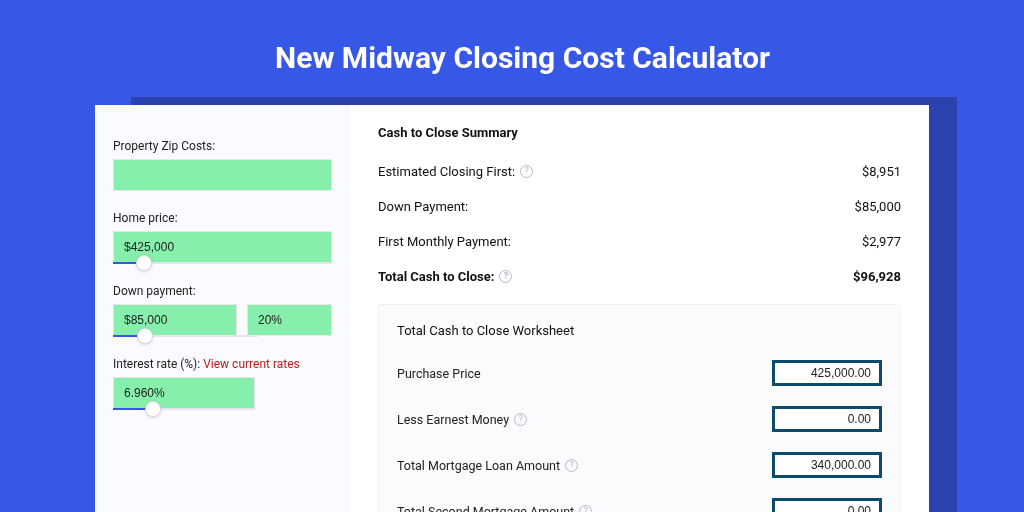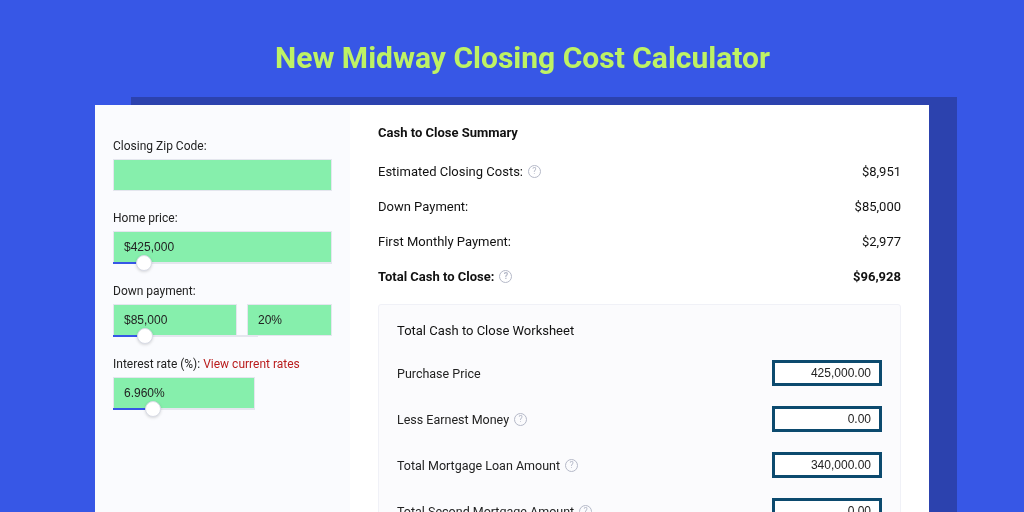--- a/index.html
+++ b/index.html
@@ -4,21 +4,21 @@
   <style>
     * { margin: 0; padding: 0; box-sizing: border-box; }
     body {
       font-family: -apple-system, BlinkMacSystemFont, "Segoe UI", Roboto, Helvetica, Arial, sans-serif;
       background: #3757e6;
       width: 1024px;
       height: 512px;
       overflow: hidden;
     }
     .page-title {
-      color: #bef264;
+      color: #ffffff;
       text-align: center;
       font-size: 30px;
       font-weight: 700;
       padding: 40px 0 30px;
       margin-left: 21px;
     }
     .calculator-wrap {
       position: relative;
       margin: 0 auto;
       width: 834px;
@@ -159,21 +159,21 @@
 
 <div class="page-title">New Midway Closing Cost Calculator</div>
 
 <div class="calculator-wrap">
   <div class="shadow-card"></div>
   <div class="calculator">
 
     <div class="left-panel">
 
       <div class="field-block">
-        <label class="field-label">Closing Zip Code:</label>
+        <label class="field-label">Property Zip Costs:</label>
         <input class="text-input" value="" style="">
       </div>
 
       <div class="field-block">
         <label class="field-label">Home price:</label>
         <input class="text-input" value="$425,000" style="">
         <div class="slider">
           <div class="slider-fill" id="hpfill" style="width: 14%;"></div>
           <div class="slider-thumb" id="hpthumb" style="left: 14%;"></div>
         </div>
@@ -208,21 +208,21 @@
       </div>
 
     </div>
 
     <div class="right-panel">
 
       <div class="summary-title">Cash to Close Summary</div>
       <div id="summary-rows">
           <div class="summary-row">
             <span class="summary-label">
-              <span>Estimated Closing Costs:</span>
+              <span>Estimated Closing First:</span>
               <span class="help-icon">?</span>
             </span>
             <span>$8,951</span>
           </div>
           <div class="summary-row">
             <span class="summary-label">
               <span>Down Payment:</span>
             </span>
             <span>$85,000</span>
           </div>

